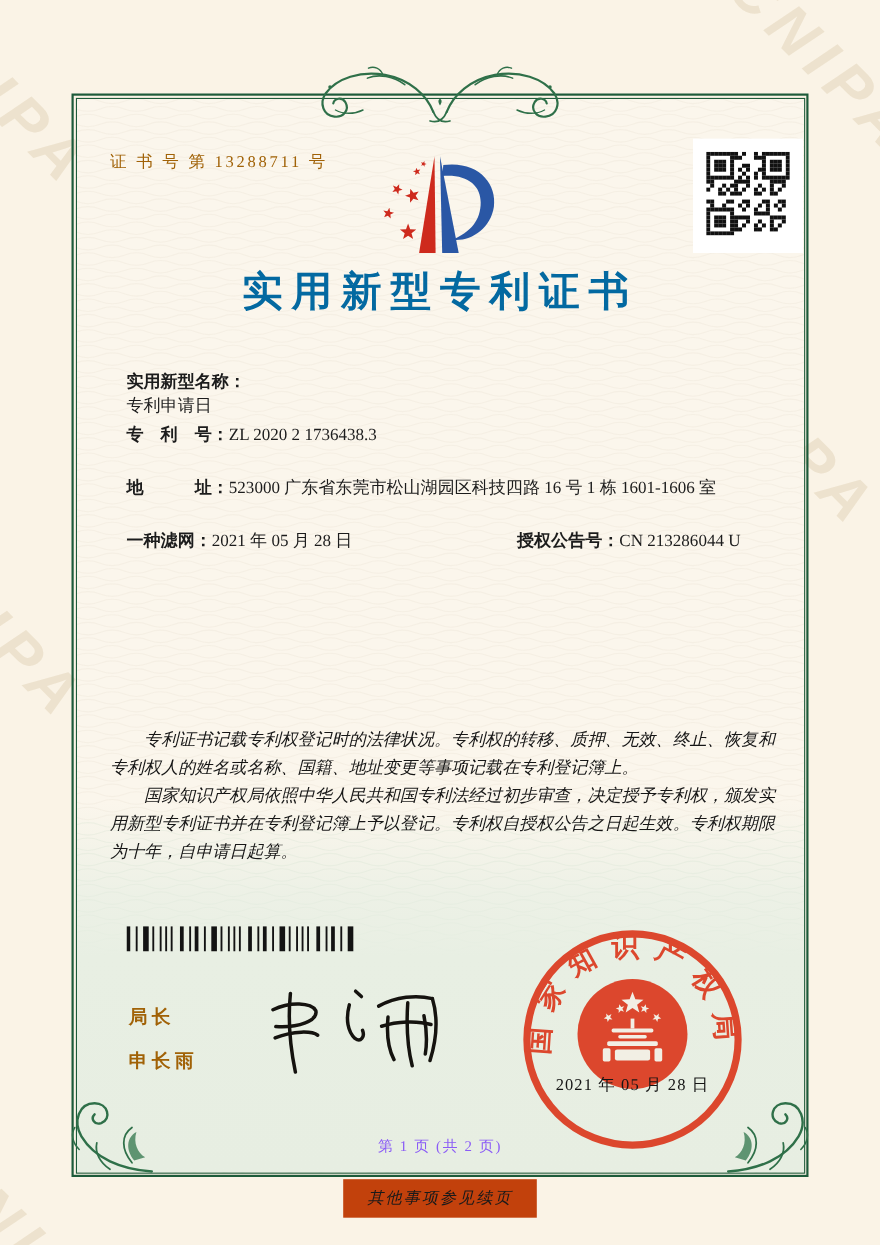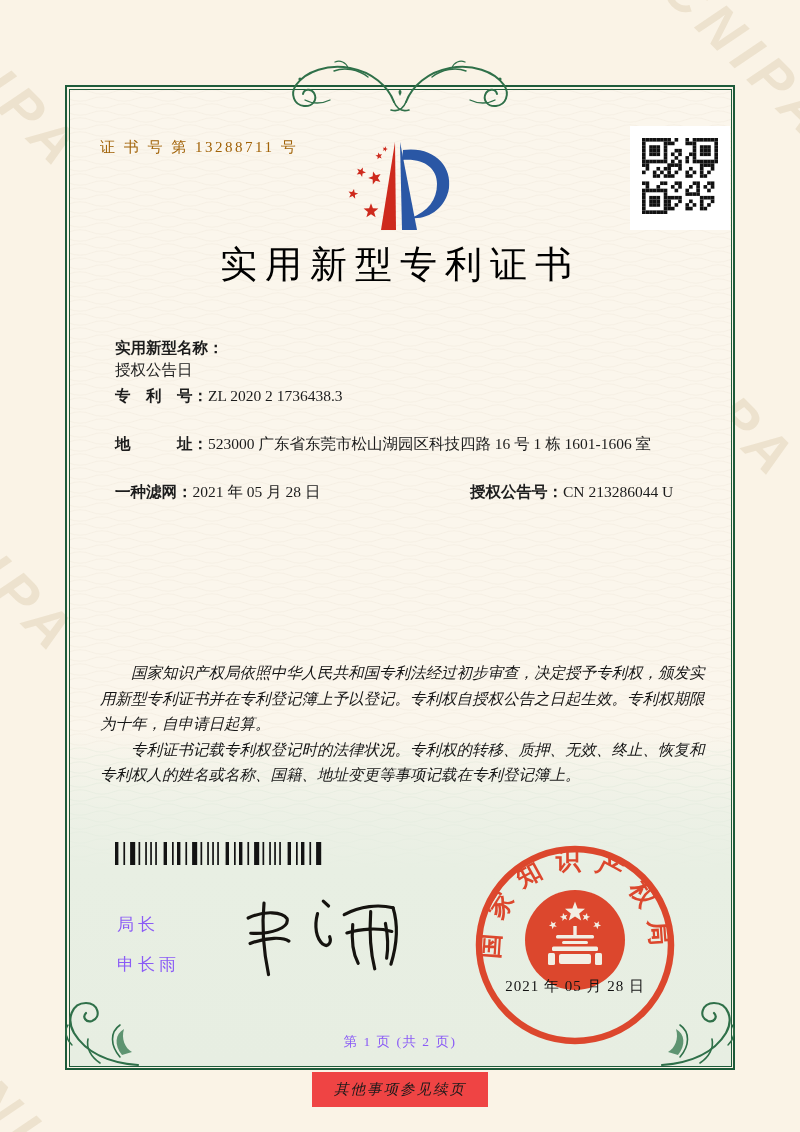--- a/index.html
+++ b/index.html
@@ -35,54 +35,54 @@
       rgba(232,239,228,.75) 25%, #e8efe3 42%, #e7eee2 100%);
   }
   .orn{position:absolute; pointer-events:none;}
   
   .cert-no{
     position:absolute; left:100px; top:138px; font-size:15px;
     letter-spacing:2.5px; color:#a16207;
   }
   .title{
     position:absolute; left:0; top:240px; width:100%; text-align:center;
-    font-size:37px; font-weight:normal; letter-spacing:8px; color:#000000;
+    font-size:37px; font-weight:bold; letter-spacing:8px; color:#0369a1;
   }
   .fields{position:absolute; left:115px; top:337px; width:600px; font-size:15.5px;}
   .field-row{position:relative; height:48px; line-height:22px;}
   .field-label{display:inline-block; vertical-align:top; white-space:pre;font-weight:bold;}
   .field-value{display:inline-block; vertical-align:top; width:497px;}
   .field-group-right{position:absolute; left:355px; top:0; white-space:nowrap;}
   .field-group-right .field-value{width:auto;}
   .body-text{
     position:absolute; left:100px; top:660px; width:613px;
     font-size:15.5px; line-height:25.5px; font-style:italic; color:#161616;
   }
   .body-text p{margin:0; text-indent:2em;}
   .officials{position:absolute; left:117px; top:913px;
-    font-family:"Liberation Sans", sans-serif; font-weight:400;
-    font-size:17px; letter-spacing:4px; color:#8b5cf6;}
+    font-family:"Liberation Sans", sans-serif; font-weight:700;
+    font-size:17px; letter-spacing:4px; color:#a16207;}
   .officials div{margin-bottom:17px;}
   .sig{position:absolute; left:238px; top:893px;}
   .barcode{position:absolute; left:115px; top:842px; width:208px; height:23px;}
   .qr-box{position:absolute; left:630px; top:126px; width:100px; height:104px; background:#fff;}
   .qr{position:absolute; left:642px; top:138px;}
   .logo{position:absolute; left:330px; top:116px;}
   .seal{position:absolute; left:468px; top:838px; opacity:.93;}
   .seal-date{
     position:absolute; left:468px; top:977px; width:214px; text-align:center;
     font-size:15px; letter-spacing:1px; color:#141414; font-weight:500;
   }
   .page-num{
     position:absolute; left:0; top:1033px; width:100%; text-align:center;
     font-size:13.5px; letter-spacing:1.5px; color:#8b5cf6;
   }
   .note{
     position:absolute; left:50%; top:1072px; transform:translateX(-50%);
-    background:#ef4444; padding:8px 22px; font-size:14.5px;
+    background:#c2410c; padding:8px 22px; font-size:14.5px;
     font-style:italic; letter-spacing:2px; color:#1a1a1a;
   }
 </style>
 </head>
 <body>
 
 <div class="page">
 
   <div class="wm" style="left:-55px;top:-15px;">CNIPA</div>
   <div class="wm" style="left:165px;top:100px;">CNIPA</div>
@@ -502,39 +502,39 @@
       <rect x="10.86" y="72.38" width="3.62" height="3.62" fill="#111"></rect>
       <rect x="14.48" y="72.38" width="3.62" height="3.62" fill="#111"></rect>
       <rect x="18.10" y="72.38" width="3.62" height="3.62" fill="#111"></rect>
       <rect x="21.71" y="72.38" width="3.62" height="3.62" fill="#111"></rect>
     </svg>
 
   <div class="title">实用新型专利证书</div>
 
   <div class="fields">
     <div class="field-row">
-      <span class="field-label">实用新型名称：</span><span class="field-value">授权公告日</span>
+      <span class="field-label">实用新型名称：</span><span class="field-value">专利申请日</span>
     </div>
     <div class="field-row">
       <span class="field-label">专　利　号：</span><span class="field-value">ZL 2020 2 1736438.3</span>
     </div>
     <div class="field-row">
       <span class="field-label">地　　　址：</span><span class="field-value">523000 广东省东莞市松山湖园区科技四路 16 号 1 栋 1601-1606 室</span>
     </div>
     <div class="field-row">
       <span class="field-label">一种滤网：</span><span class="field-value" style="width:auto;">2021 年 05 月 28 日</span>
       <span class="field-group-right">
         <span class="field-label">授权公告号：</span><span class="field-value">CN 213286044 U</span>
       </span>
     </div>
   </div>
 
   <div class="body-text">
+    <p>专利证书记载专利权登记时的法律状况。专利权的转移、质押、无效、终止、恢复和专利权人的姓名或名称、国籍、地址变更等事项记载在专利登记簿上。</p>
     <p>国家知识产权局依照中华人民共和国专利法经过初步审查，决定授予专利权，颁发实用新型专利证书并在专利登记簿上予以登记。专利权自授权公告之日起生效。专利权期限为十年，自申请日起算。</p>
-    <p>专利证书记载专利权登记时的法律状况。专利权的转移、质押、无效、终止、恢复和专利权人的姓名或名称、国籍、地址变更等事项记载在专利登记簿上。</p>
   </div>
 
   <svg class="barcode" id="barcode" width="208" height="23">
       <rect x="0.0" y="0" width="3.4" height="23" fill="#131313"></rect>
       <rect x="8.4" y="0" width="1.7" height="23" fill="#131313"></rect>
       <rect x="15.1" y="0" width="5.1" height="23" fill="#131313"></rect>
       <rect x="23.5" y="0" width="1.7" height="23" fill="#131313"></rect>
       <rect x="30.2" y="0" width="1.7" height="23" fill="#131313"></rect>
       <rect x="35.2" y="0" width="1.7" height="23" fill="#131313"></rect>
       <rect x="40.2" y="0" width="1.7" height="23" fill="#131313"></rect>

